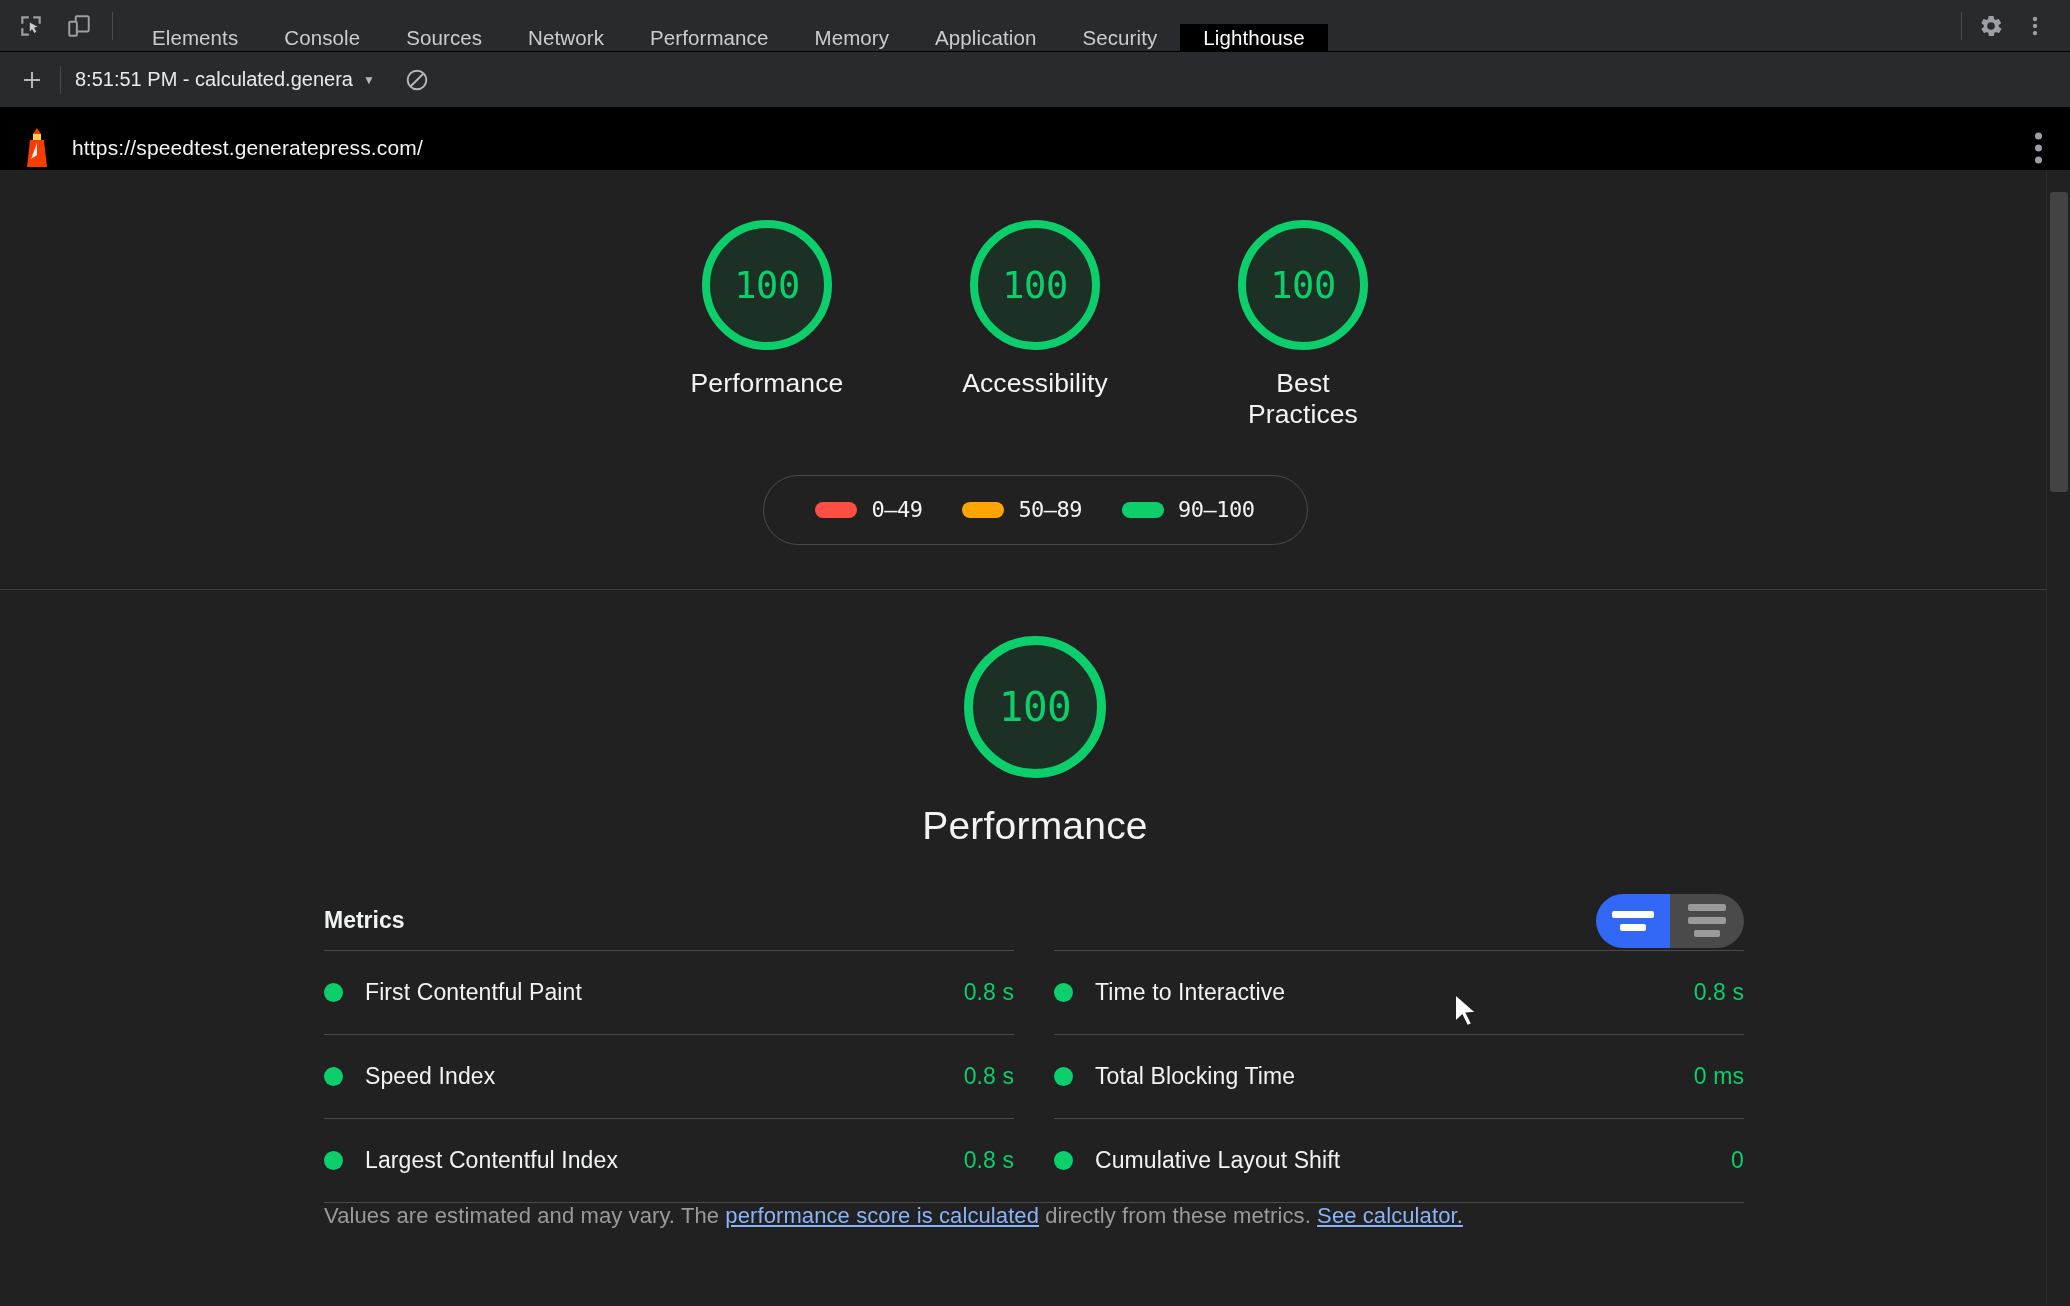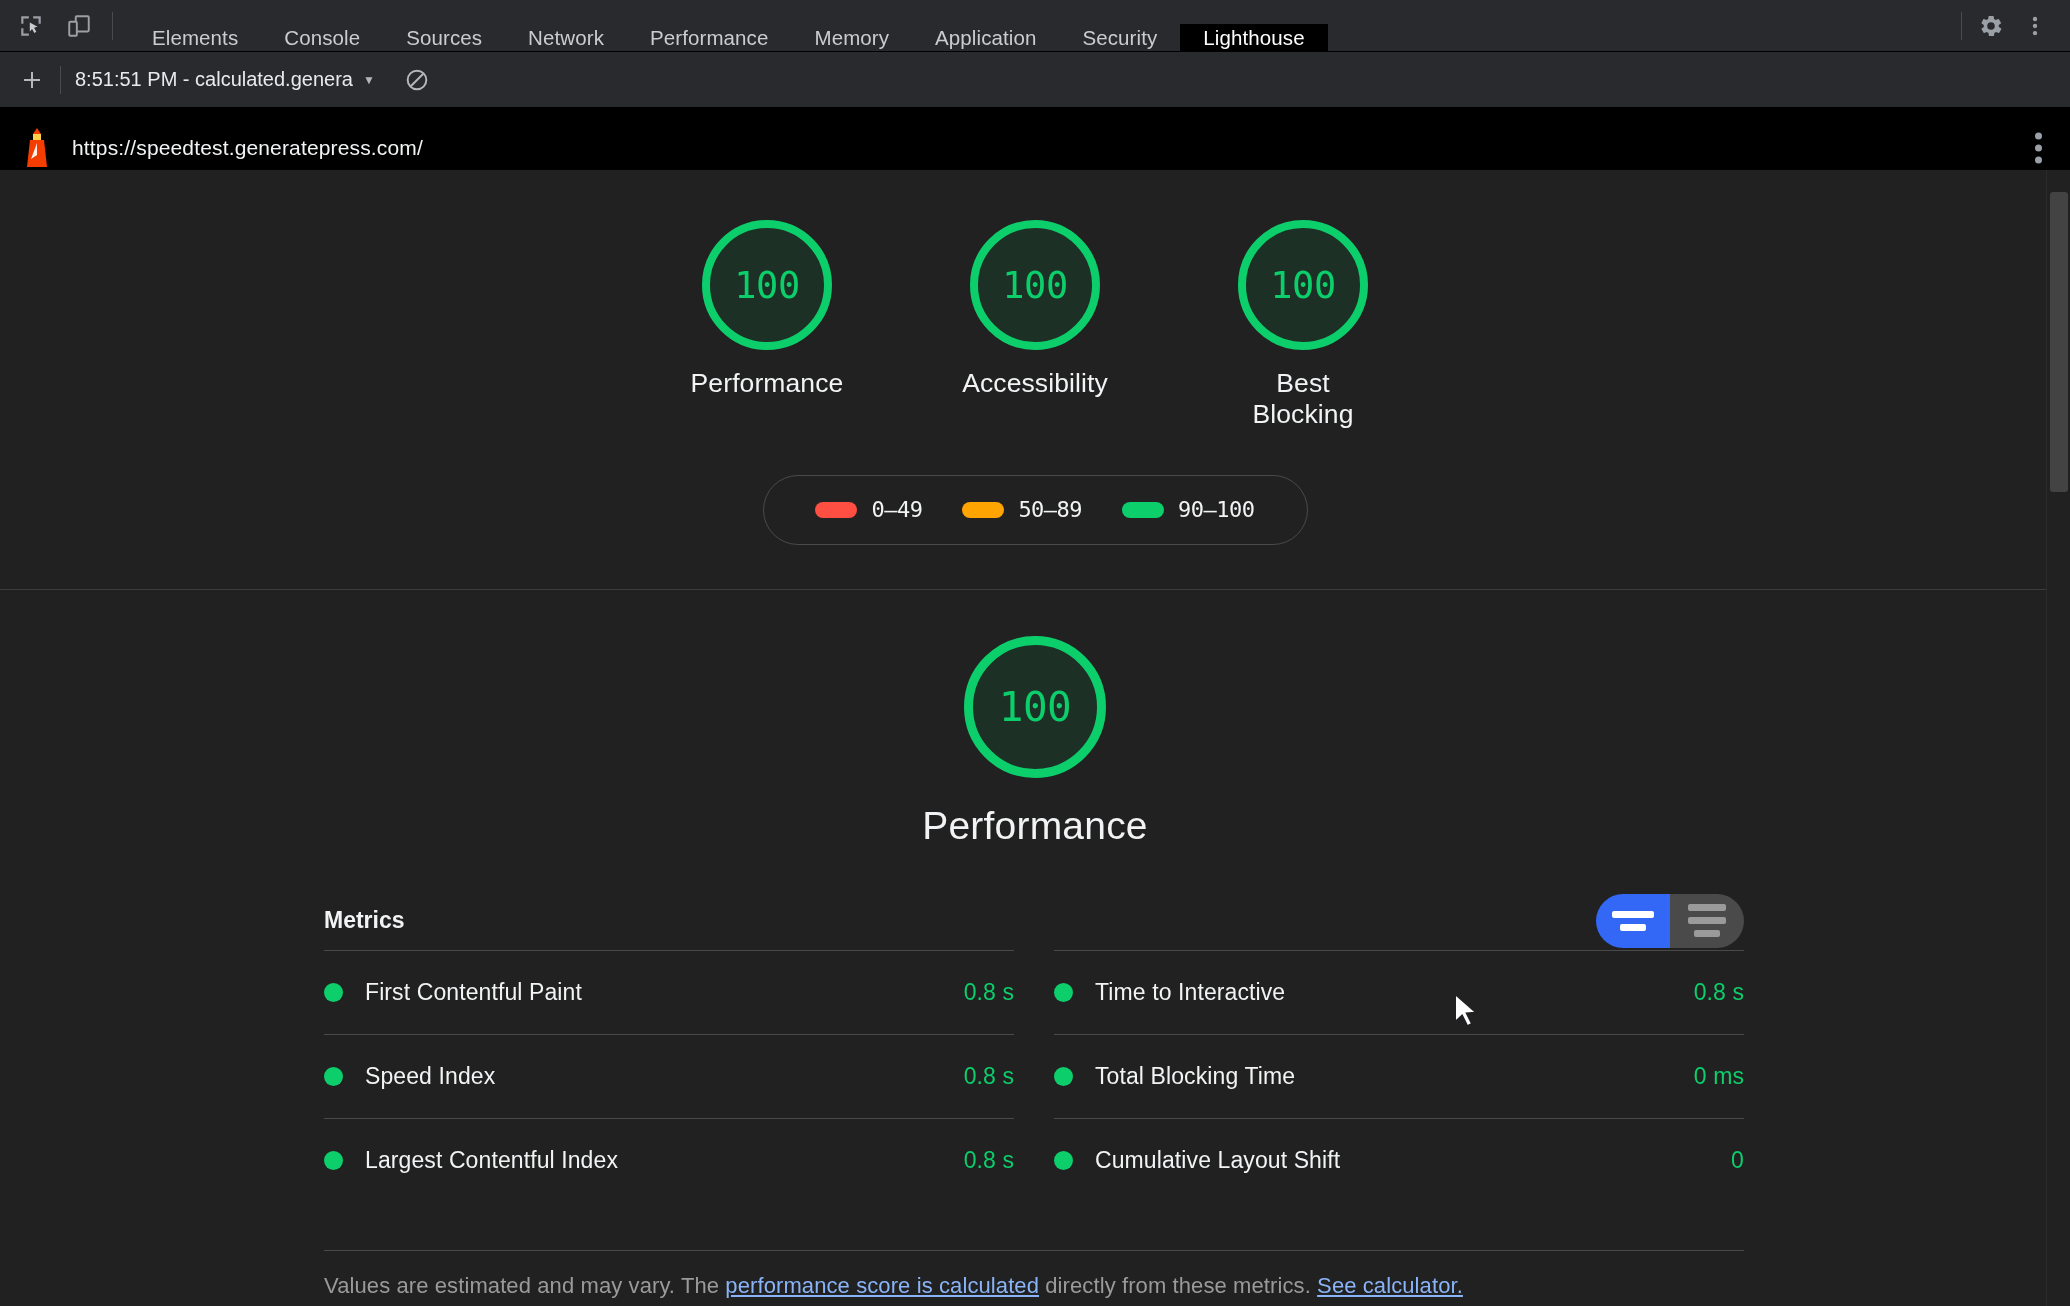--- a/index.html
+++ b/index.html
@@ -158,22 +158,21 @@
   }
   .dot{
     width:19px;height:19px;border-radius:50%;
     background:#0cce6b; flex:0 0 auto; margin-right:22px;
   }
   .metric-name{ font-size:23px; color:#f1f3f4; flex:1; letter-spacing:.1px; }
   .metric-value{ font-size:23px; color:#0cce6b; letter-spacing:.1px; }
 
   .metrics-footer{
     border-top:1px solid #4a4a4a;
-    padding-top:22px;
-    font-size:22px; color:#9a9a9a; letter-spacing:.1px;margin-top:48px;
+    font-size:22px; color:#9a9a9a; letter-spacing:.1px;
   }
   .metrics-footer a{ color:#8ab4f8; text-decoration:underline; cursor:pointer; }
 
   
   .scrollbar{
     position:absolute; right:0; top:170px; bottom:0; width:24px;
     background:#212121; border-left:1px solid #2b2b2b;
   }
   .scroll-thumb{
     position:absolute; left:3px; top:22px; width:18px; height:300px;
@@ -279,21 +278,21 @@
       </div>
 
       <div class="gauge">
         <div class="ring">100</div>
         <div class="gauge-label">Accessibility</div>
       </div>
 
       <div class="gauge">
         <div class="ring">100</div>
         <div class="gauge-label" style="white-space:pre-line">Best
-Blocking</div>
+Practices</div>
       </div>
 
     </div>
 
     <div class="legend">
       <div class="legend-item">
         <span class="pill" style="background:#ff4e42"></span>
         <span class="legend-text">0–49</span>
       </div>
       <div class="legend-item">

